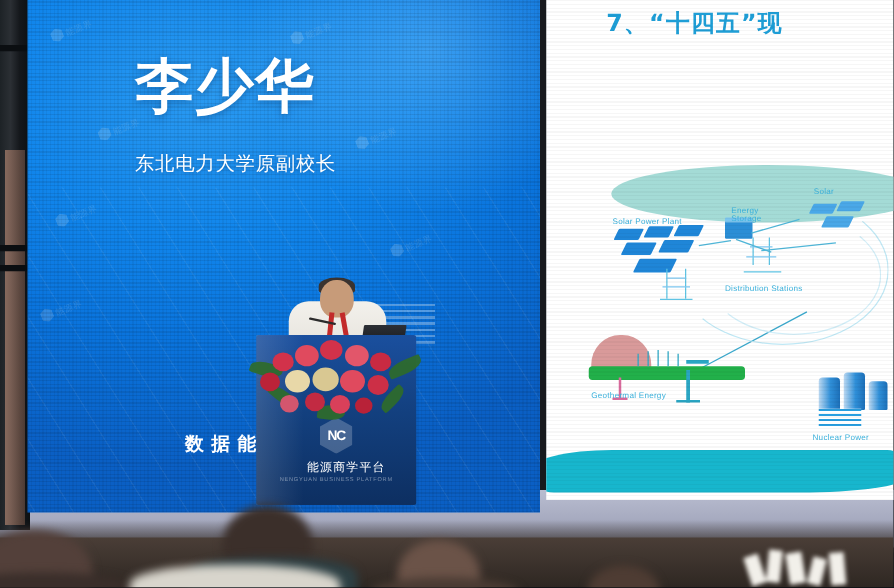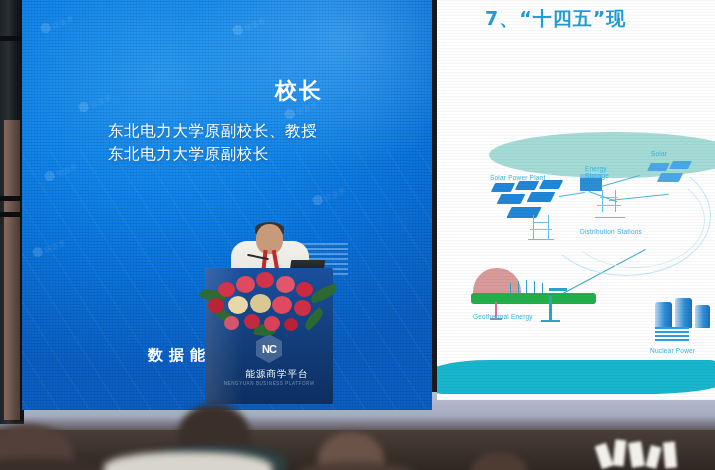--- a/index.html
+++ b/index.html
@@ -330,23 +330,22 @@
     <div class="wm" style="left:18px;top:18px"><span class="hexmark"></span><span>能源界</span></div>
     <div class="wm" style="left:210px;top:20px"><span class="hexmark"></span><span>能源界</span></div>
     <div class="wm" style="left:56px;top:97px"><span class="hexmark"></span><span>能源界</span></div>
     <div class="wm" style="left:262px;top:104px"><span class="hexmark"></span><span>能源界</span></div>
     <div class="wm" style="left:22px;top:166px"><span class="hexmark"></span><span>能源界</span></div>
     <div class="wm" style="left:290px;top:190px"><span class="hexmark"></span><span>能源界</span></div>
     <div class="wm" style="left:10px;top:242px"><span class="hexmark"></span><span>能源界</span></div>
     <div class="wm" style="left:200px;top:344px"><span class="hexmark"></span><span>能源界</span></div>
   </div>
 
-  <div class="speaker-role">校长</div>
+  <div class="speaker-name">李少华</div>
   <div class="bio">
-    <div>东北电力大学原副校长、教授</div>
     <div>东北电力大学原副校长</div>
   </div>
   <div class="deco-lines"></div>
   <div class="brand-bottom">数据能源</div>
 
   <div class="led-right">
 
     <div class="slide-title">7、“十四五”现</div>
 
     <div class="terrain-ellipse"></div>

